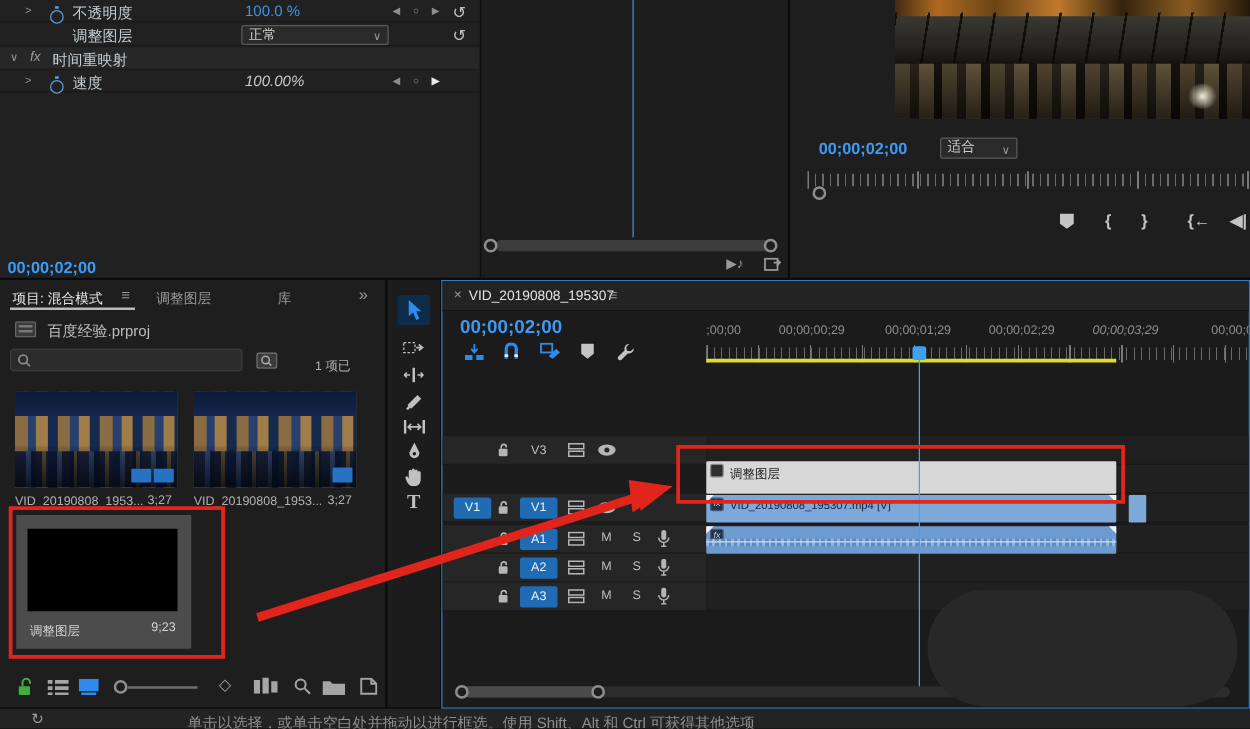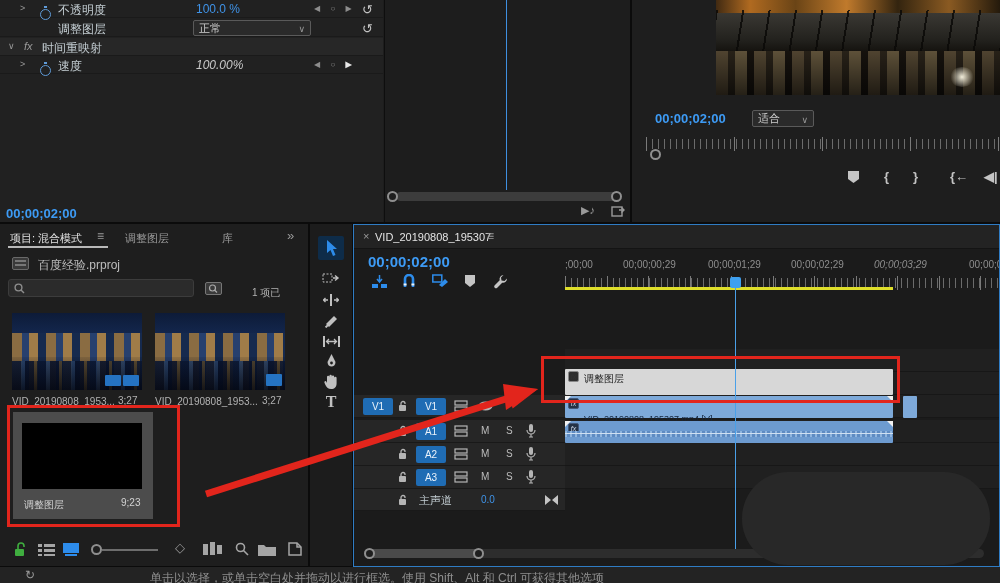--- a/index.html
+++ b/index.html
@@ -352,20 +352,35 @@
     <span class="abs item-label" style="left:309px;top:8px;color:#8e8e8e;font-style:italic;">00;00;03;29</span>
     <span class="abs item-label" style="left:404px;top:8px;color:#8e8e8e;">00;00;04</span>
   </div>
   <div class="ruler-ticks" style="left:211px;top:53px;width:434px;"></div>
   <div class="ruler-ticks-big" style="left:211px;top:51px;width:434px;background:repeating-linear-gradient(90deg,#7a7a7a 0 1px,transparent 1px 41.5px);"></div>
   <div class="abs" style="left:211px;top:62px;width:328px;height:3px;background:#dede2a;"></div>
 
   <div class="abs" style="left:376px;top:52px;width:11px;height:11px;background:#3ea0f0;border-radius:2px;z-index:7;"></div>
   <div class="tl-playhead" style="left:381px;top:52px;height:272px;"></div>
 
+  <div class="trk-row" style="top:124px;">
+    <svg class="abs icon" style="left:44px;top:5px;" width="10" height="12" viewBox="0 0 10 12">
+        <rect x="1" y="5" width="7" height="6" rx="1" fill="#b5b5b5"></rect>
+        <path d="M3 5 V3.5 a2 2 0 0 1 4 0 V4" fill="none" stroke="#b5b5b5" stroke-width="1.3"></path>
+      </svg>
+    <span class="trk-label" style="left:62px;">V3</span>
+    <svg class="abs icon" style="left:100px;top:5px;" width="14" height="12" viewBox="0 0 14 12">
+        <rect x="1" y="1" width="12" height="4" fill="none" stroke="#b5b5b5" stroke-width="1.2"></rect>
+        <rect x="1" y="7" width="12" height="4" fill="none" stroke="#b5b5b5" stroke-width="1.2"></rect>
+      </svg>
+    <svg class="abs icon" style="left:124px;top:6px;" width="15" height="10" viewBox="0 0 15 10">
+        <ellipse cx="7.5" cy="5" rx="7" ry="4.5" fill="#b5b5b5"></ellipse>
+        <circle cx="7.5" cy="5" r="2" fill="#262626"></circle>
+      </svg>
+  </div>
   <div class="trk-row" style="top:170px;">
     <span class="patch">V1</span>
     <svg class="abs icon" style="left:44px;top:5px;" width="10" height="12" viewBox="0 0 10 12">
         <rect x="1" y="5" width="7" height="6" rx="1" fill="#b5b5b5"></rect>
         <path d="M3 5 V3.5 a2 2 0 0 1 4 0 V4" fill="none" stroke="#b5b5b5" stroke-width="1.3"></path>
       </svg>
     <span class="trk-label on" style="left:62px;">V1</span>
     <svg class="abs icon" style="left:100px;top:5px;" width="14" height="12" viewBox="0 0 14 12">
         <rect x="1" y="1" width="12" height="4" fill="none" stroke="#b5b5b5" stroke-width="1.2"></rect>
         <rect x="1" y="7" width="12" height="4" fill="none" stroke="#b5b5b5" stroke-width="1.2"></rect>
@@ -417,48 +432,37 @@
     <span class="trk-label on" style="left:62px;">A3</span>
     <svg class="abs icon" style="left:100px;top:5px;" width="14" height="12" viewBox="0 0 14 12">
         <rect x="1" y="1" width="12" height="4" fill="none" stroke="#b5b5b5" stroke-width="1.2"></rect>
         <rect x="1" y="7" width="12" height="4" fill="none" stroke="#b5b5b5" stroke-width="1.2"></rect>
       </svg>
     <span class="ms" style="left:127px;">M</span>
     <span class="ms" style="left:152px;">S</span>
     <svg class="abs icon" style="left:172px;top:4px;" width="10" height="14" viewBox="0 0 10 14">
         <rect x="3" y="0" width="4" height="8" rx="2" fill="#b5b5b5"></rect>
         <path d="M1 6 a4 4 0 0 0 8 0 M5 10 V13 M3 13 h4" stroke="#b5b5b5" fill="none" stroke-width="1.2"></path>
-      </svg>
-  </div>
-  <div class="trk-row" style="top:264px;height:22px;">
-    <svg class="abs icon" style="left:44px;top:5px;" width="10" height="12" viewBox="0 0 10 12">
-        <rect x="1" y="5" width="7" height="6" rx="1" fill="#b5b5b5"></rect>
-        <path d="M3 5 V3.5 a2 2 0 0 1 4 0 V4" fill="none" stroke="#b5b5b5" stroke-width="1.3"></path>
-      </svg>
-    <span class="abs lbl" style="left:65px;top:4px;font-size:11px;">主声道</span>
-    <span class="abs" style="left:127px;top:5px;font-size:10px;color:#3f93e8;">0.0</span>
-    <svg class="abs icon" style="left:191px;top:6px;" width="13" height="10" viewBox="0 0 13 10">
-        <path d="M0 0 L6 5 L0 10 Z M13 0 L7 5 L13 10 Z" fill="#c4c4c4"></path>
       </svg>
   </div>
 
   <div class="cliprow" style="top:124px;height:23px;"></div>
   <div class="cliprow" style="top:147px;height:23px;"></div>
   <div class="cliprow" style="top:170px;height:23px;"></div>
   <div class="cliprow" style="top:195px;height:23px;"></div>
   <div class="cliprow" style="top:218px;height:23px;"></div>
   <div class="cliprow" style="top:241px;height:23px;"></div>
 
   <div class="clip" style="left:211px;top:144px;width:328px;height:26px;background:#d7d7d7;z-index:3;">
     <span class="fxbadge" style="border-color:#888;color:#333;">fx</span>
     <span class="abs" style="left:19px;top:3px;font-size:10px;color:#1a1a1a;">调整图层</span>
   </div>
   <div class="clip" style="left:211px;top:171px;width:328px;height:22px;background:#7da9d9;z-index:3;">
     <span class="fxbadge" style="background:#243246;border-color:#44597a;color:#cdd8e8;">fx</span>
-    <span class="abs" style="left:19px;top:18px;font-size:9px;color:#13233a;">VID_20190808_195307.mp4 [V]</span>
+    <span class="abs" style="left:19px;top:3px;font-size:9px;color:#13233a;">VID_20190808_195307.mp4 [V]</span>
     <span class="corner" style="left:0;top:0;border-width:6px 6px 0 0;border-color:#f2f2f2 transparent transparent transparent;"></span>
     <span class="corner" style="right:0;top:0;border-width:0 6px 6px 0;border-color:transparent #f2f2f2 transparent transparent;"></span>
   </div>
   <div class="clip" style="left:549px;top:171px;width:14px;height:22px;background:#7da9d9;z-index:3;"></div>
   <div class="clip" style="left:211px;top:196px;width:328px;height:22px;background:#6d9bd0;z-index:3;">
     <span class="fxbadge" style="background:#243246;border-color:#44597a;color:#cdd8e8;">fx</span>
     <div class="abs" style="left:0;top:10px;width:100%;height:6px;background:repeating-linear-gradient(90deg,#8fb5de 0 2px,#5e8bc2 2px 5px);"></div>
     <div class="abs" style="left:0;top:12px;width:100%;height:1px;background:#cfe0f2;"></div>
     <span class="corner" style="left:0;top:0;border-width:6px 6px 0 0;border-color:#f2f2f2 transparent transparent transparent;"></span>
     <span class="corner" style="right:0;top:0;border-width:0 6px 6px 0;border-color:transparent #f2f2f2 transparent transparent;"></span>

